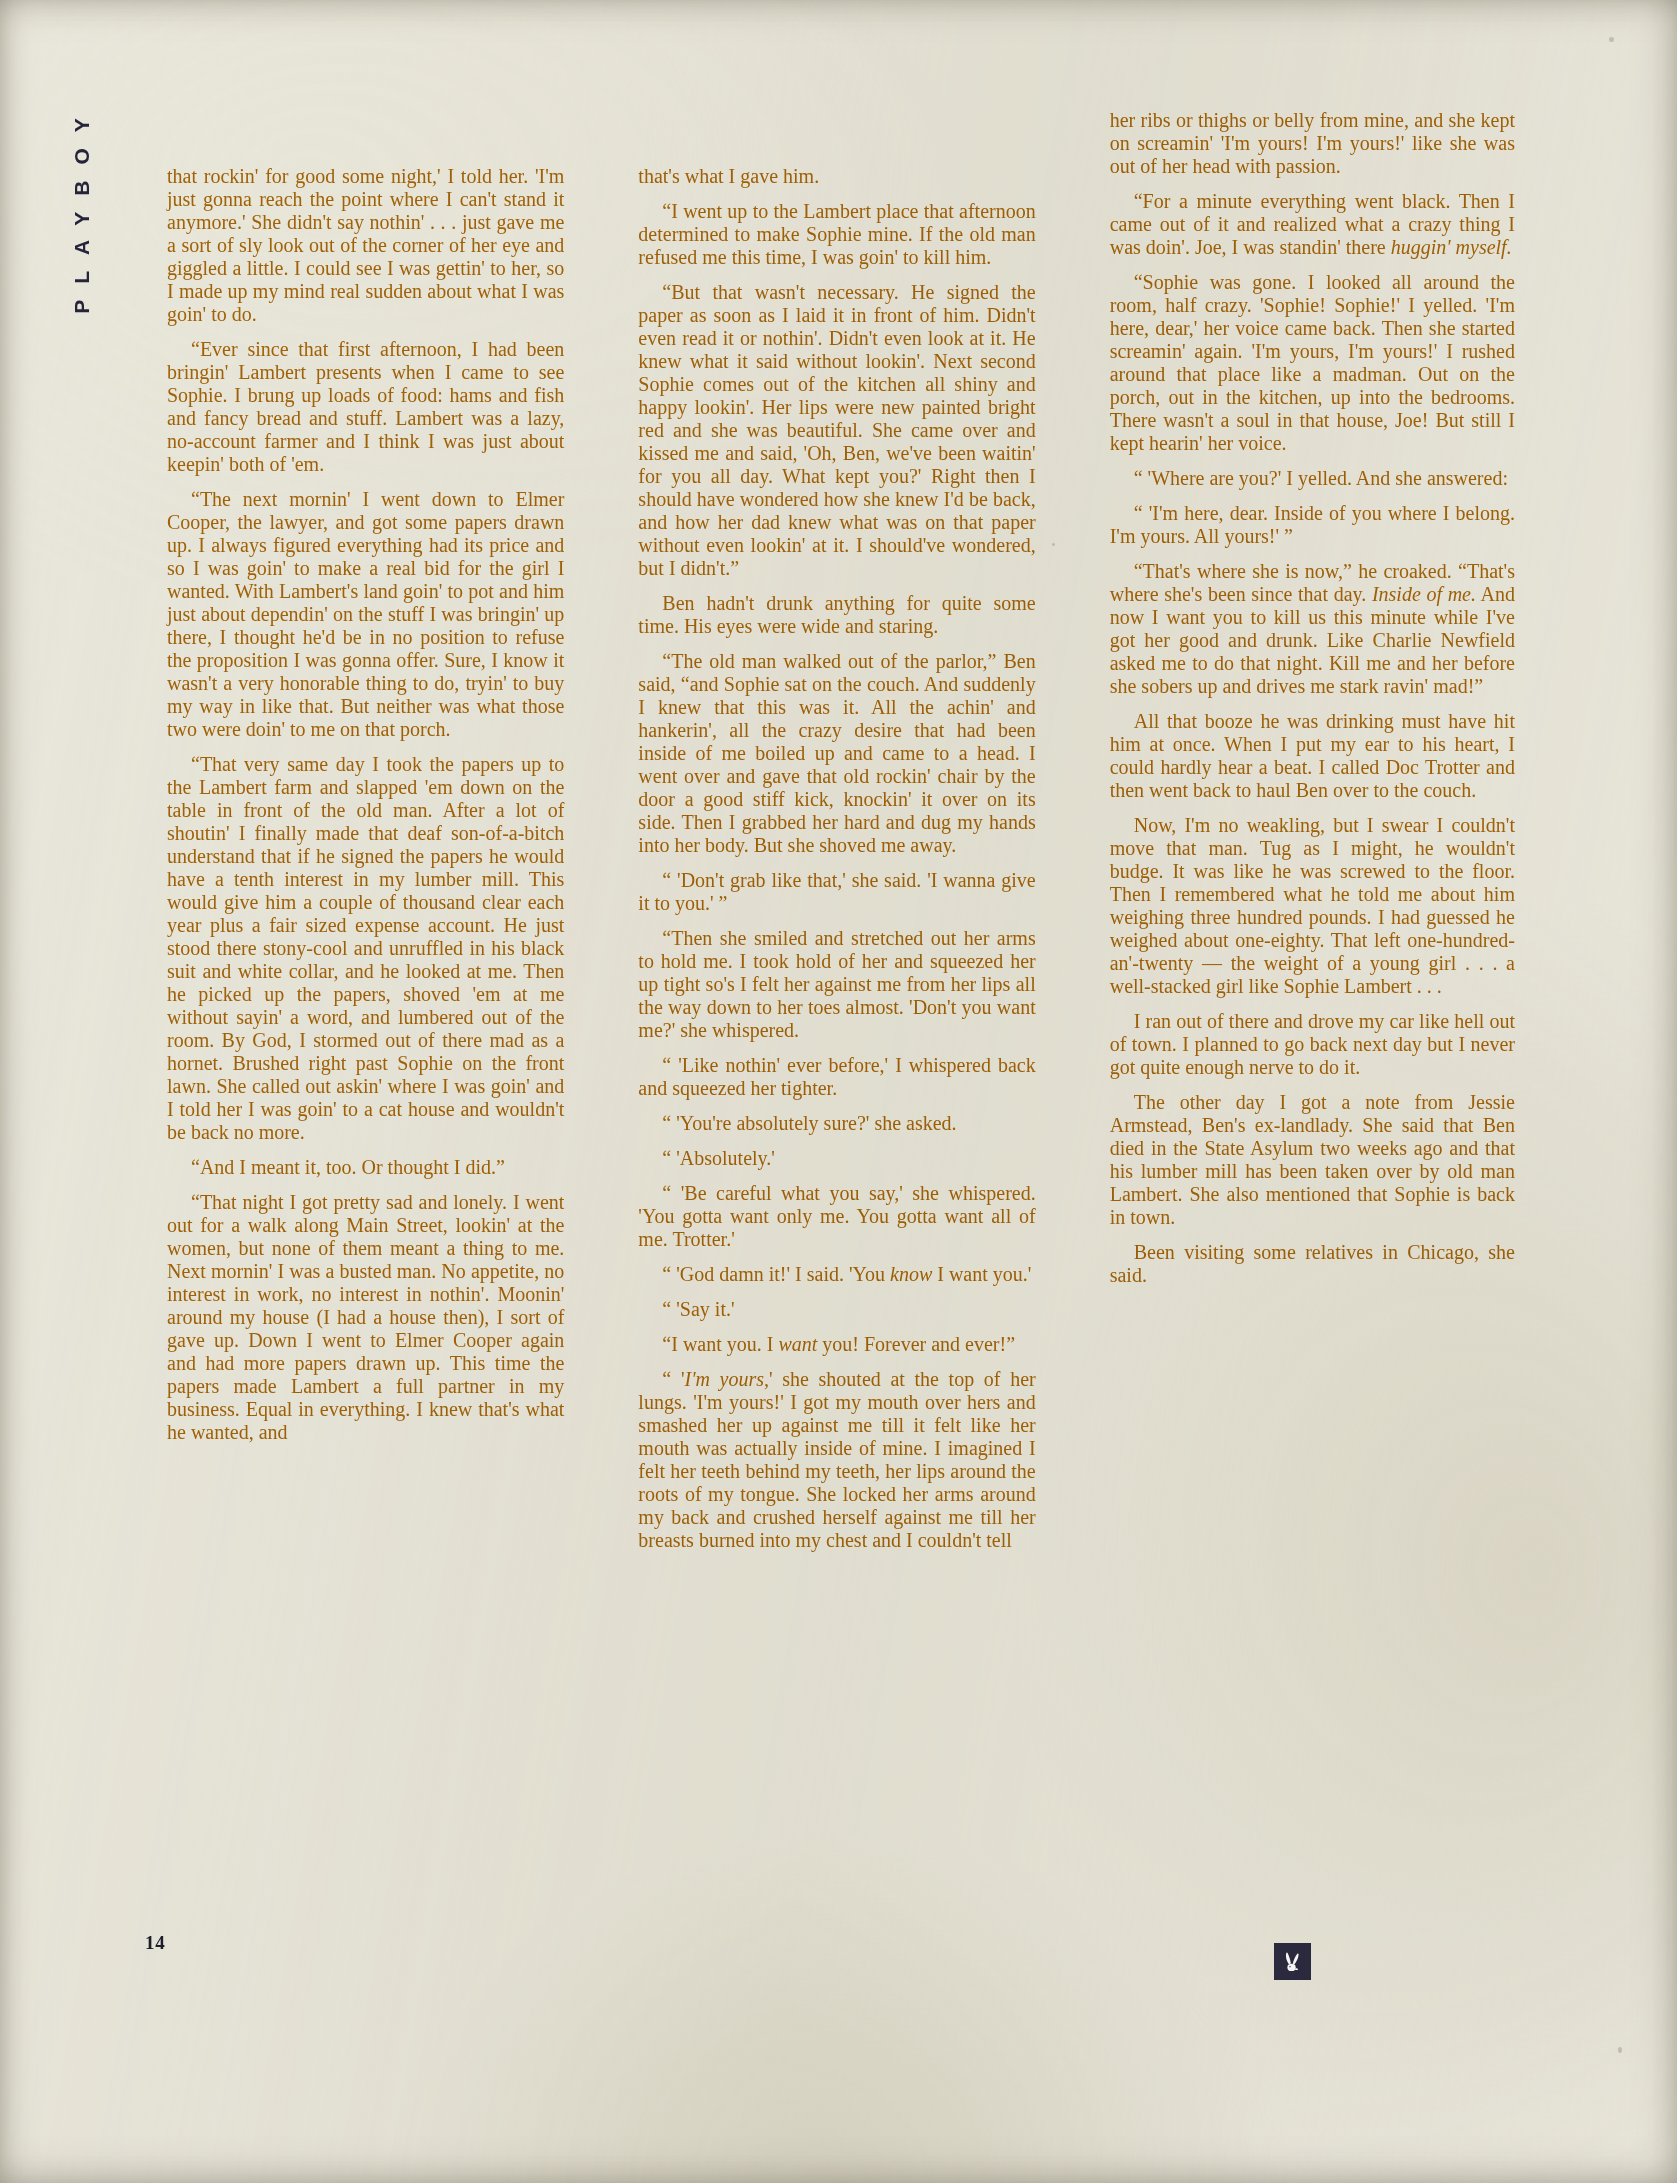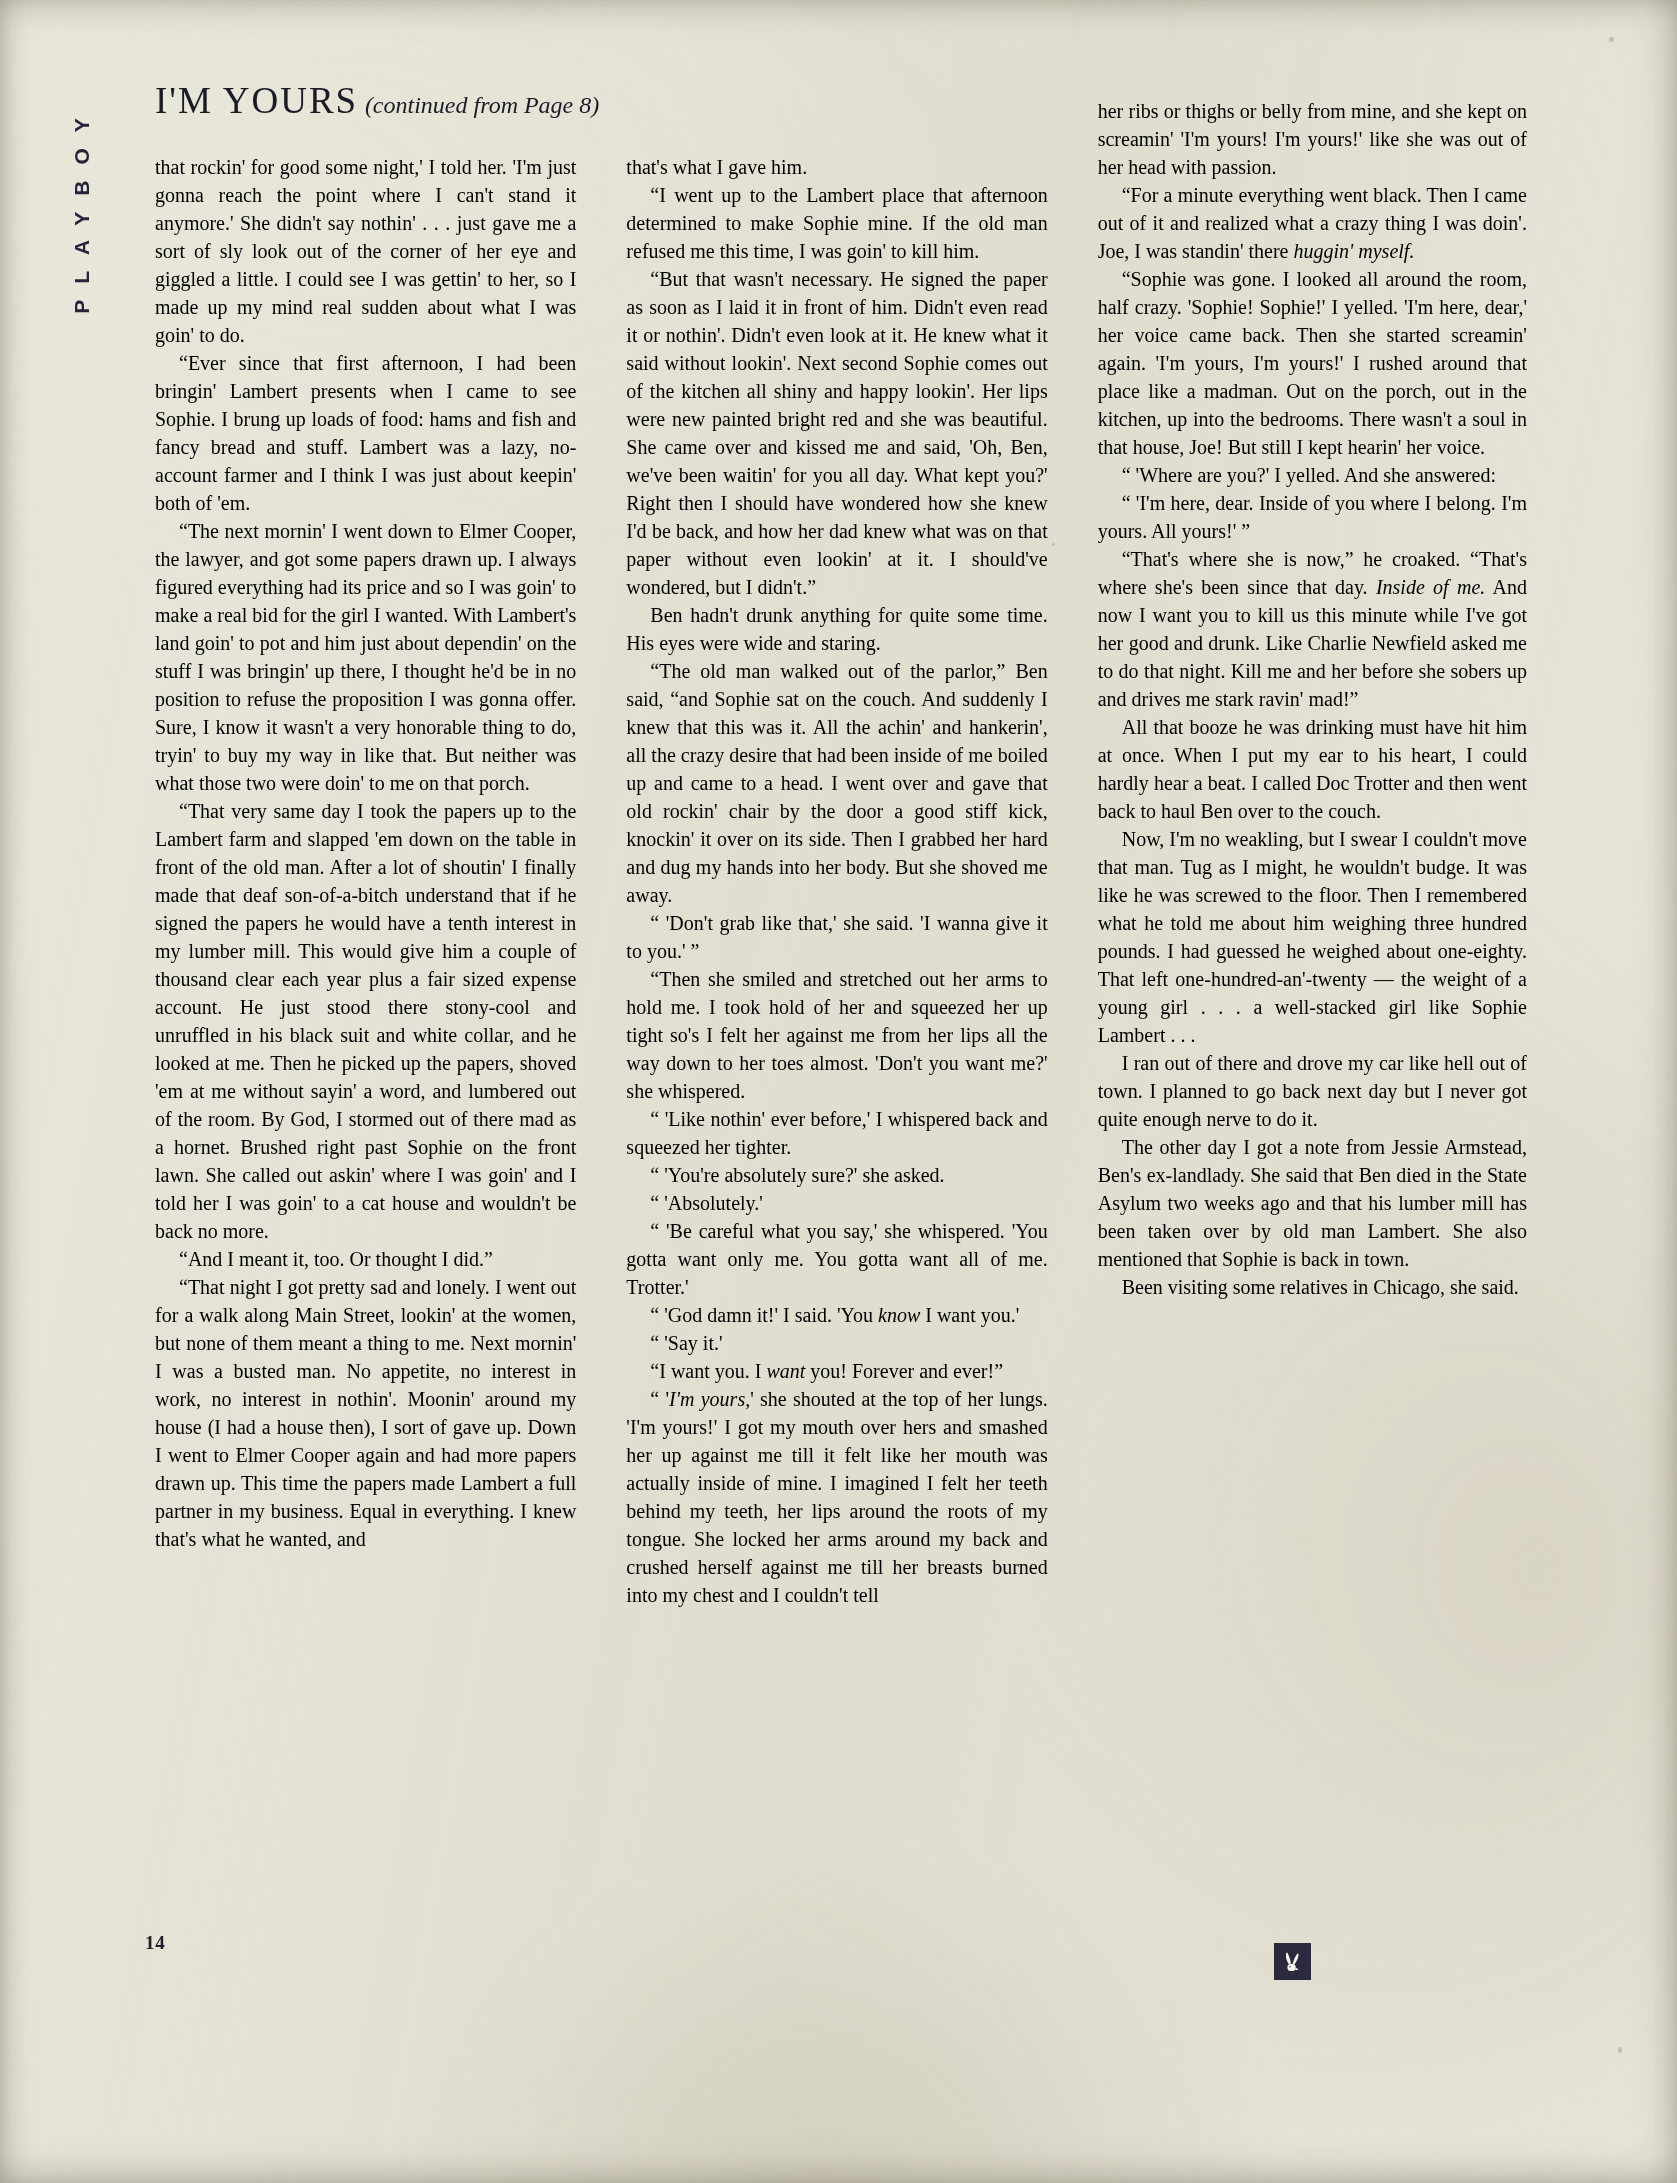--- a/index.html
+++ b/index.html
@@ -100,27 +100,27 @@
     width: 1372px;
     display: flex;
     gap: 50px;
   }
   .col {
     width: 424px;
   }
   .col-3 { width: 432px; }
 
   .col p {
-    margin: 0;
+    margin: 12px;
     font-size: 20px;
-    line-height: 28px;
+    line-height: 23px;
     text-align: justify;
     text-justify: inter-word;
     hyphens: none;
-    color: #000000;
+    color: #a16207;
   }
   .col p.indent { text-indent: 24px; }
   .col p em { font-style: italic; }
 
   
   .col-3-wrap {
     margin-top: -56px;
   }
 
   
@@ -151,24 +151,20 @@
 </style>
 </head>
 <body>
 
 <div class="page">
 
   <div class="vertical-brand">
     <span>PLAYBOY</span>
   </div>
 
-  <div class="headline-row">
-    <div class="headline-title">I'M YOURS</div>
-    <div class="headline-cont">(continued from Page 8)</div>
-  </div>
 
   <div class="columns">
     <div class="col" id="col1">
         <p>that rockin' for good some night,' I told her. 'I'm just gonna reach the point where I can't stand it anymore.' She didn't say nothin' . . . just gave me a sort of sly look out of the corner of her eye and giggled a little. I could see I was gettin' to her, so I made up my mind real sudden about what I was goin' to do.</p>
         <p class="indent">“Ever since that first afternoon, I had been bringin' Lambert presents when I came to see Sophie. I brung up loads of food: hams and fish and fancy bread and stuff. Lambert was a lazy, no-account farmer and I think I was just about keepin' both of 'em.</p>
         <p class="indent">“The next mornin' I went down to Elmer Cooper, the lawyer, and got some papers drawn up. I always figured everything had its price and so I was goin' to make a real bid for the girl I wanted. With Lambert's land goin' to pot and him just about dependin' on the stuff I was bringin' up there, I thought he'd be in no position to refuse the proposition I was gonna offer. Sure, I know it wasn't a very honorable thing to do, tryin' to buy my way in like that. But neither was what those two were doin' to me on that porch.</p>
         <p class="indent">“That very same day I took the papers up to the Lambert farm and slapped 'em down on the table in front of the old man. After a lot of shoutin' I finally made that deaf son-of-a-bitch understand that if he signed the papers he would have a tenth interest in my lumber mill. This would give him a couple of thousand clear each year plus a fair sized expense account. He just stood there stony-cool and unruffled in his black suit and white collar, and he looked at me. Then he picked up the papers, shoved 'em at me without sayin' a word, and lumbered out of the room. By God, I stormed out of there mad as a hornet. Brushed right past Sophie on the front lawn. She called out askin' where I was goin' and I told her I was goin' to a cat house and wouldn't be back no more.</p>
         <p class="indent">“And I meant it, too. Or thought I did.”</p>
         <p class="indent">“That night I got pretty sad and lonely. I went out for a walk along Main Street, lookin' at the women, but none of them meant a thing to me. Next mornin' I was a busted man. No appetite, no interest in work, no interest in nothin'. Moonin' around my house (I had a house then), I sort of gave up. Down I went to Elmer Cooper again and had more papers drawn up. This time the papers made Lambert a full partner in my business. Equal in everything. I knew that's what he wanted, and</p>
       </div>

